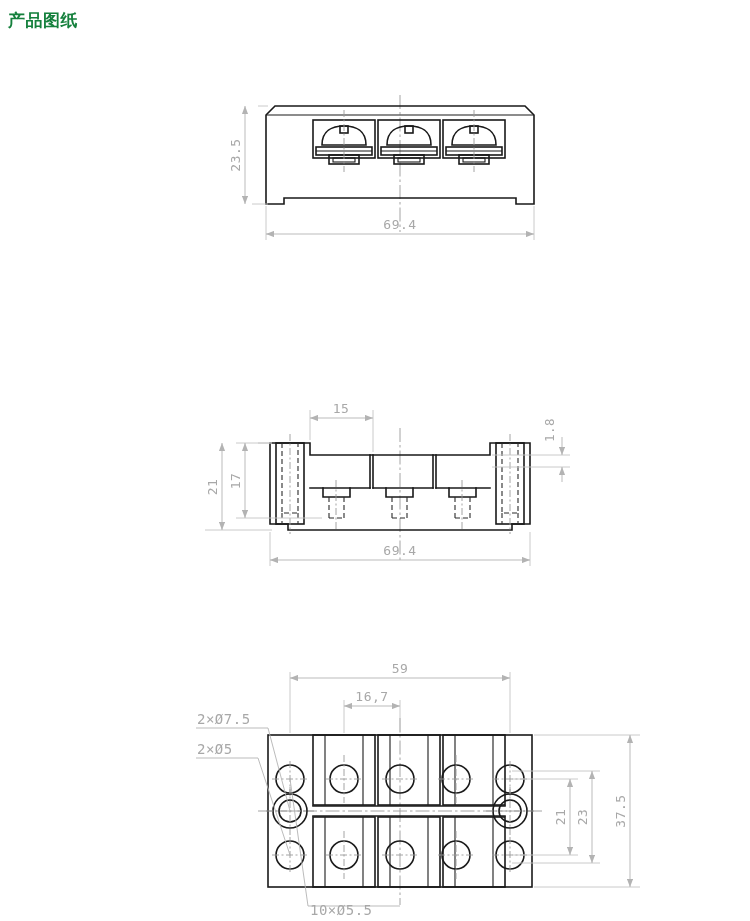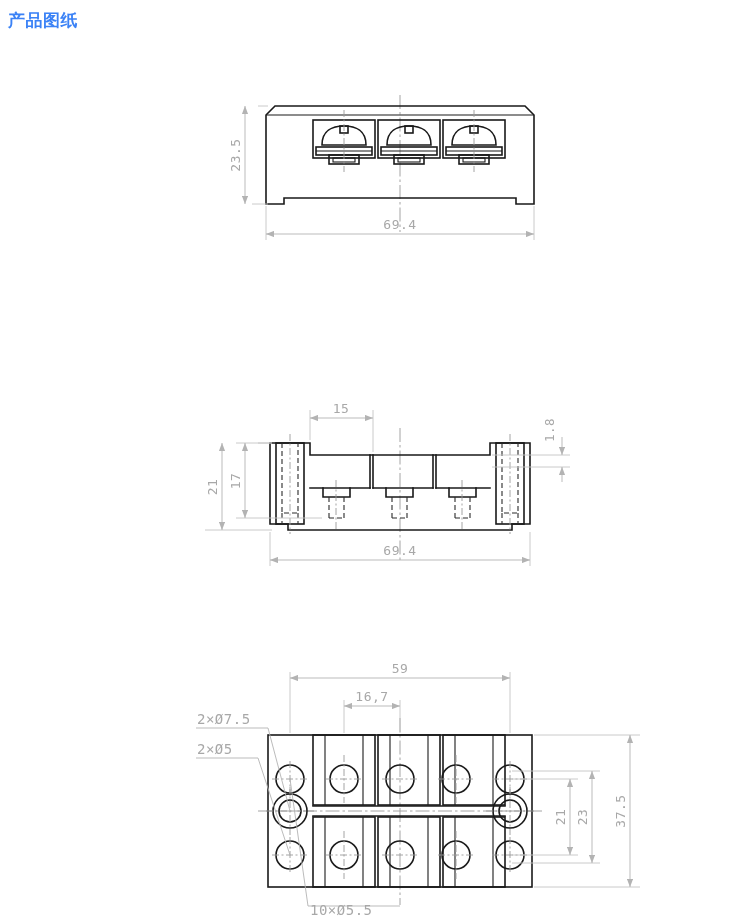--- a/index.html
+++ b/index.html
@@ -7,21 +7,21 @@
   body{
     width:750px;height:921px;background:#ffffff;
     font-family:"Liberation Sans","DejaVu Sans",sans-serif;
     overflow:hidden;position:relative;
   }
   #page{position:relative;width:750px;height:921px;}
 
   .page-title{
     position:absolute;left:8px;top:12px;
     font-size:17px;font-weight:bold;letter-spacing:.5px;
-    color:#3b82f6;line-height:1;white-space:nowrap;
+    color:#15803d;line-height:1;white-space:nowrap;
   }
 
   #drawing{position:absolute;left:0;top:0;width:750px;height:921px;}
   #drawing svg{display:block;width:750px;height:921px;}
 
   .obj{fill:none;stroke:#1a1a1a;stroke-width:1.6;stroke-linecap:square;stroke-linejoin:miter;}
   .obj-thin{fill:none;stroke:#1a1a1a;stroke-width:1.1;}
   .hidden-l{fill:none;stroke:#2a2a2a;stroke-width:1.1;stroke-dasharray:5 3;}
   .center-l{fill:none;stroke:#9a9a9a;stroke-width:0.9;stroke-dasharray:14 3 2.5 3;}
   .center-s{fill:none;stroke:#9a9a9a;stroke-width:0.9;stroke-dasharray:7 2.5 2 2.5;}

